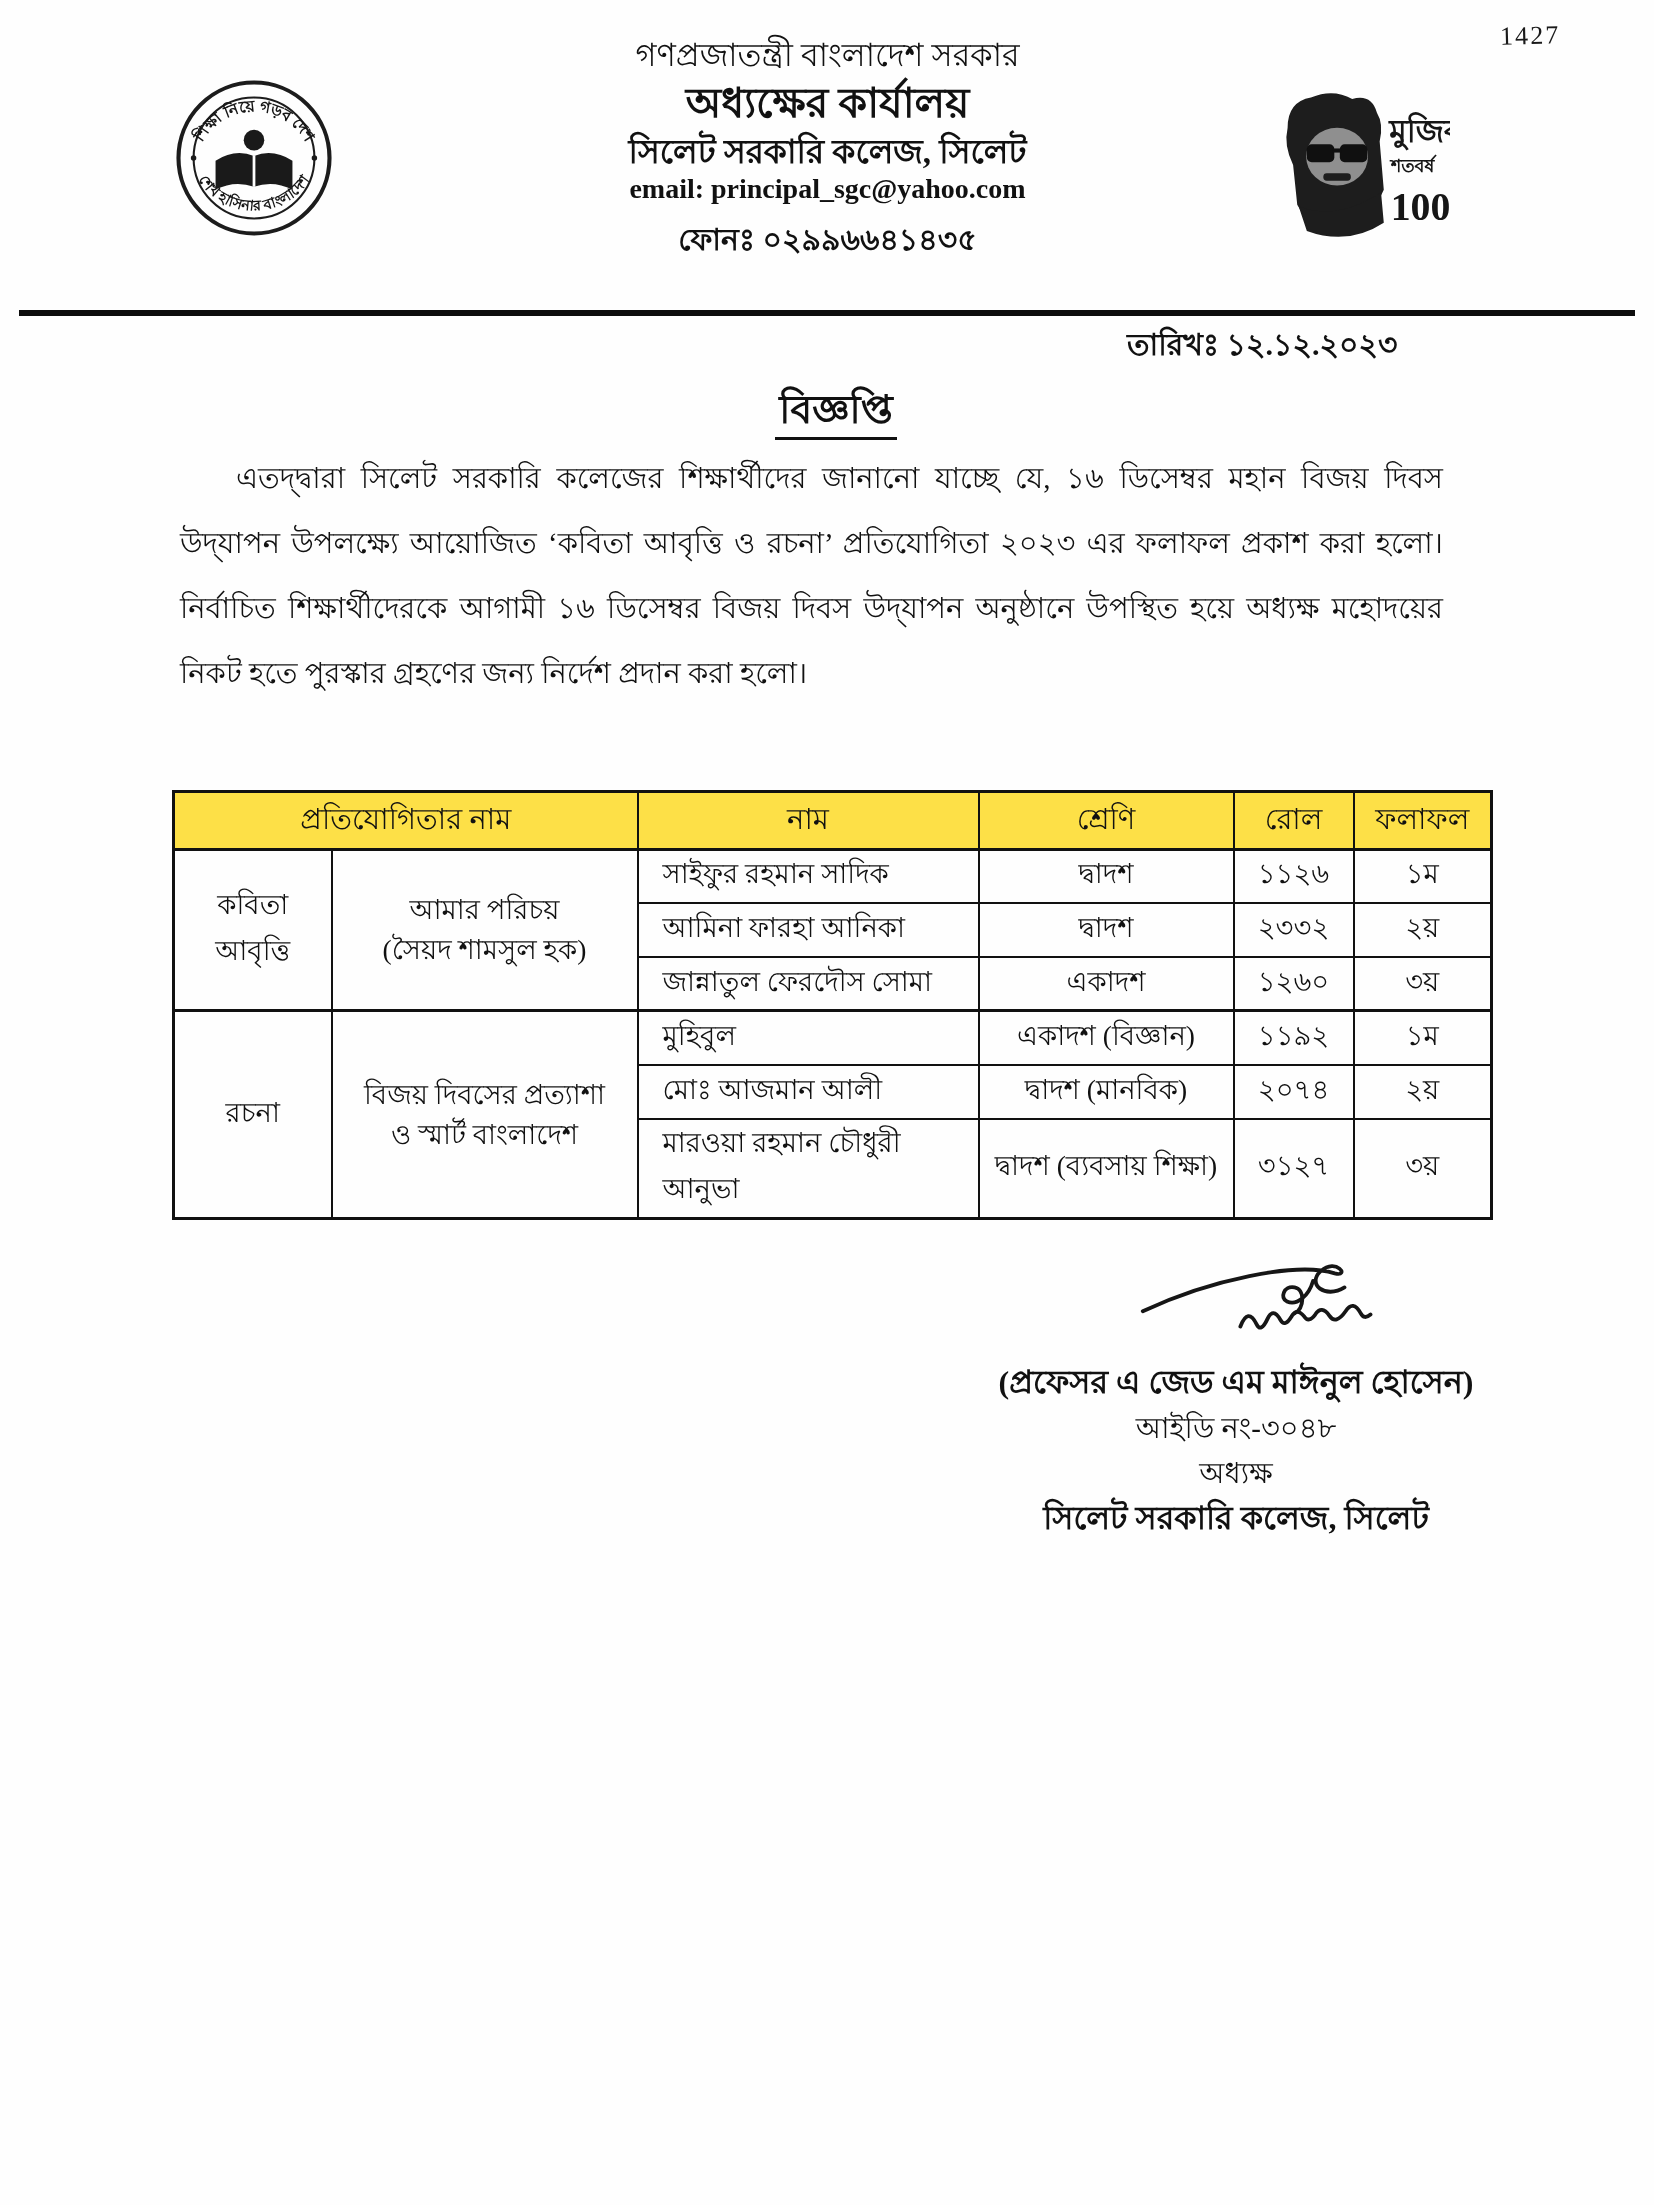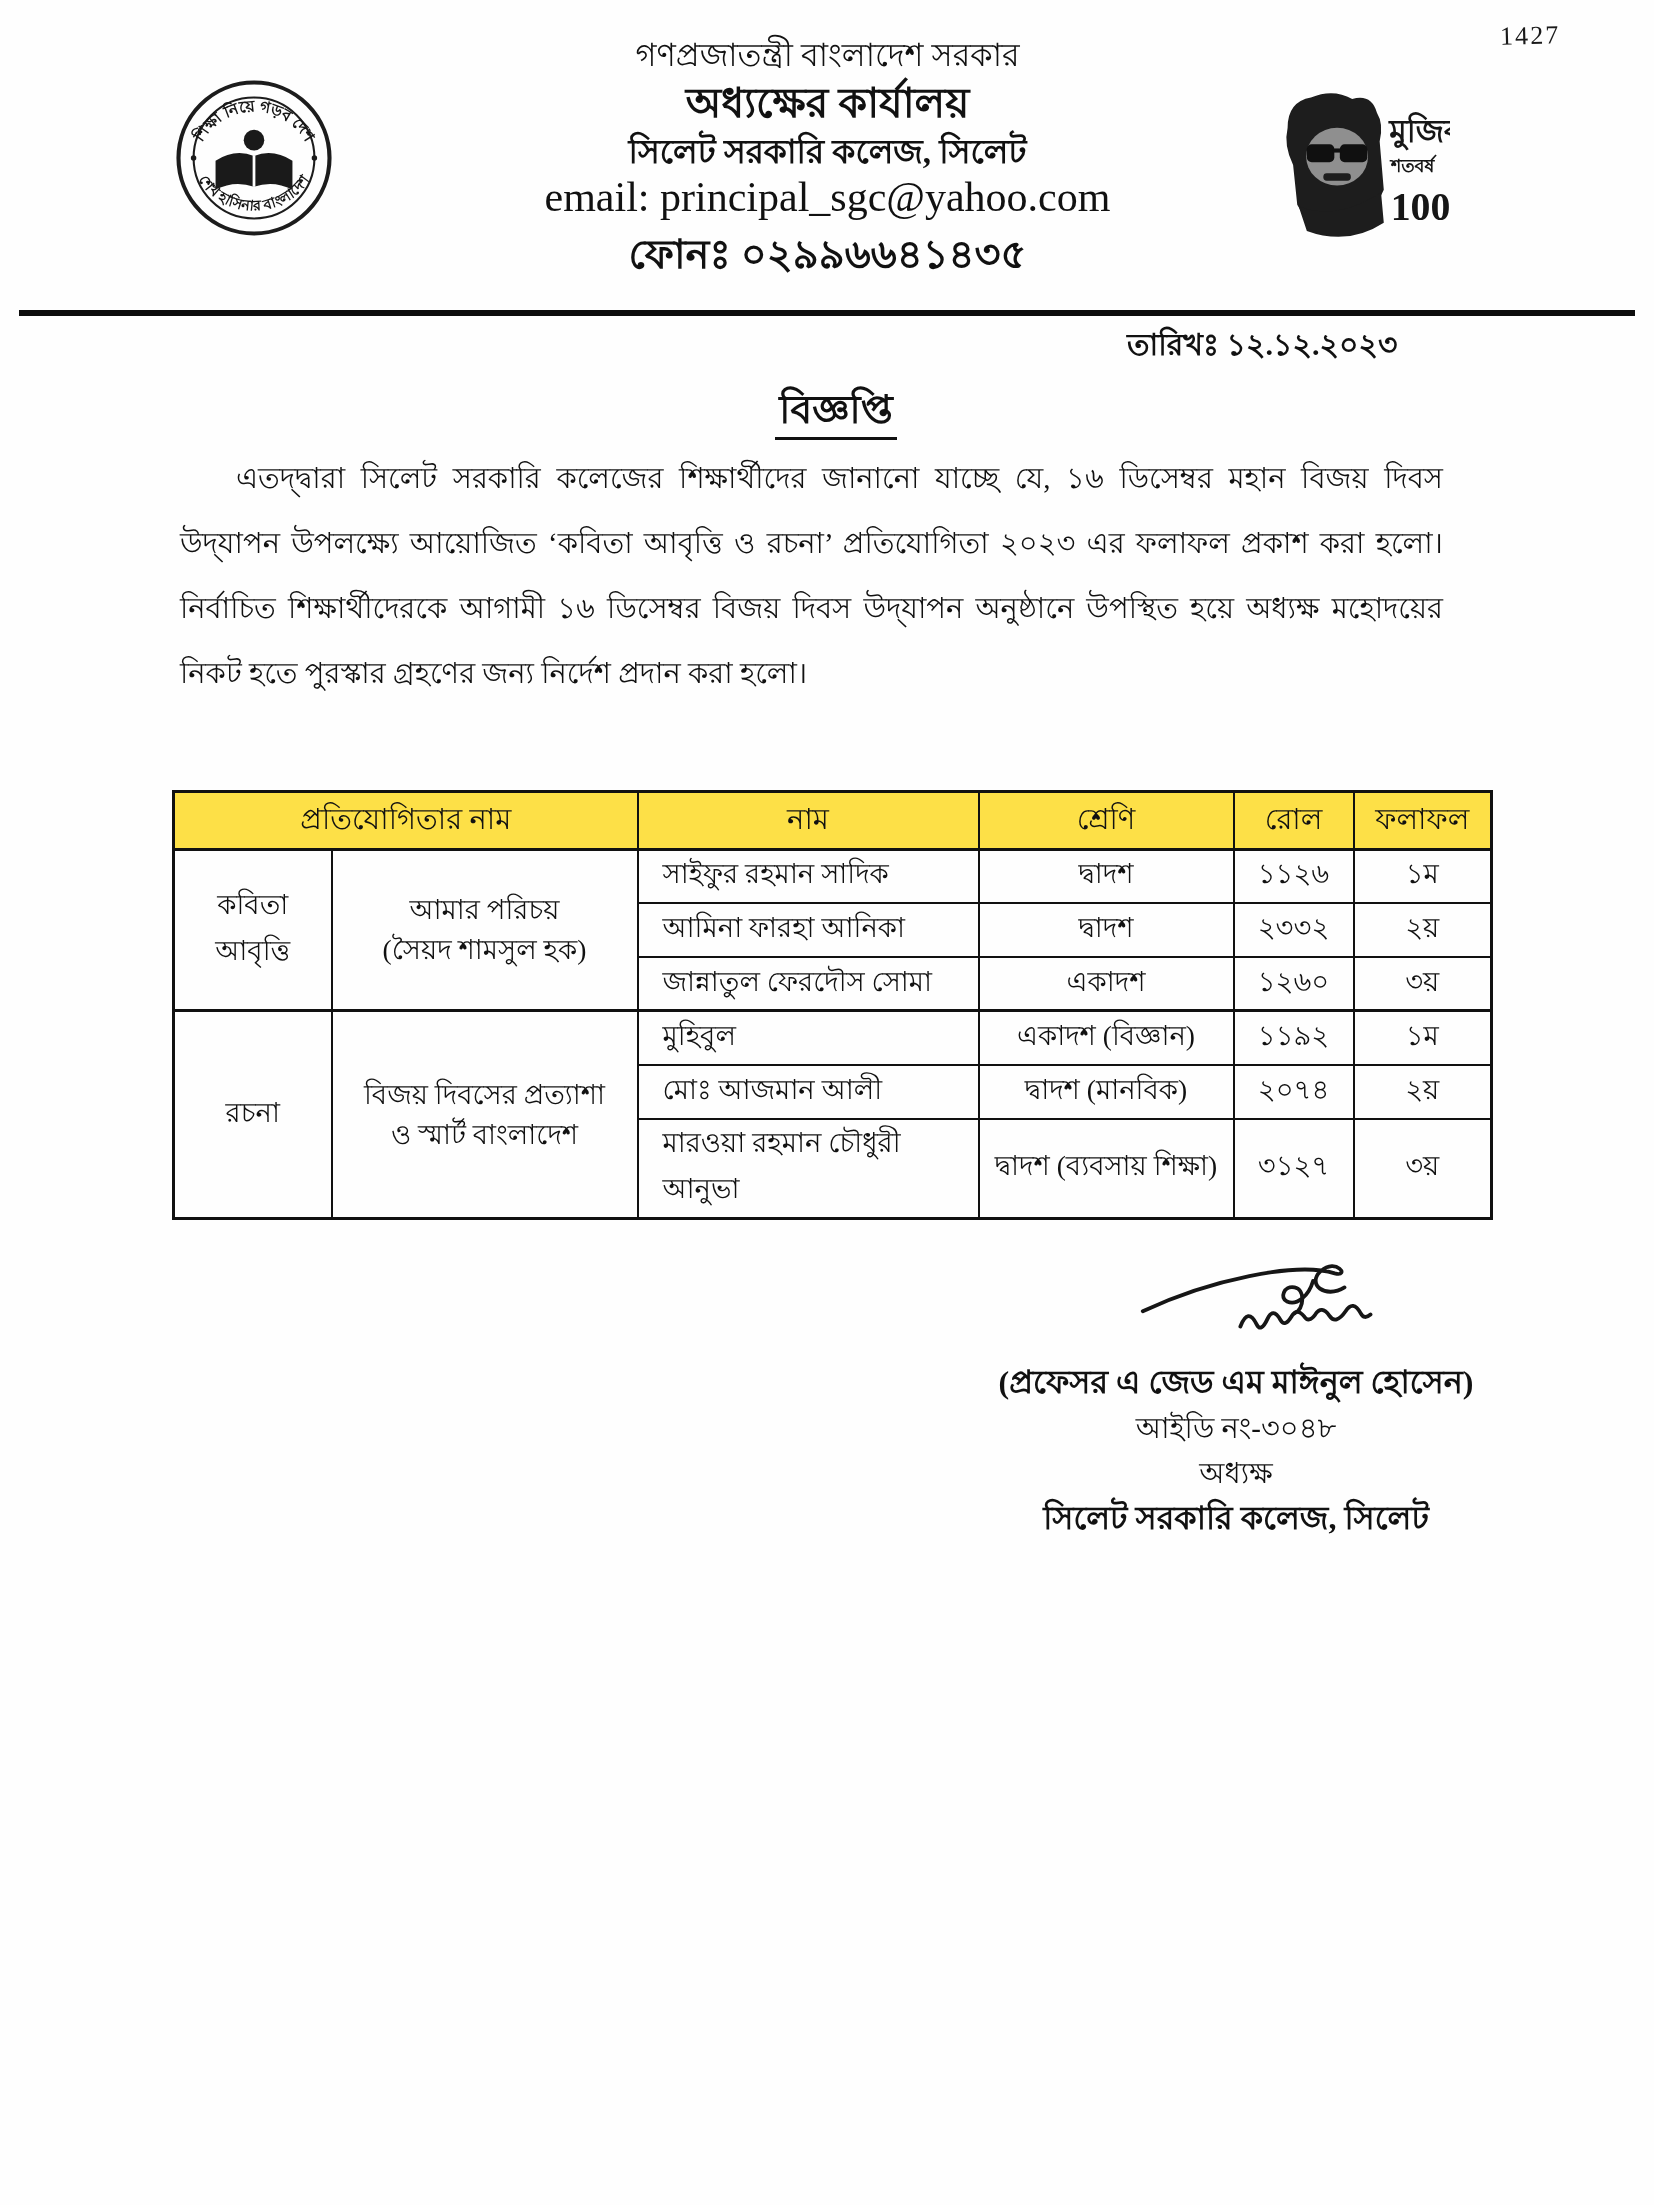--- a/index.html
+++ b/index.html
@@ -17,22 +17,22 @@
   }
   
   .letterhead {
     position:absolute; top:36px; left:0; width:100%;
     text-align:center; line-height:1.22;
   }
   .lh-govt    { font-size:32px; }
   .lh-office  { font-size:41px; font-weight:bold; margin-top:2.8px; }
   .lh-college { font-size:33px; font-weight:bold; margin-top:4.1px; }
   .lh-web     { font-size:36px; font-weight:bold; margin-top:2.8px; }
-  .lh-email   { font-size:42px; font-weight:normal; }
-  .lh-phone   { font-size:40px; font-weight:bold; margin-top:8px; }
+  .lh-email   { font-size:28px; font-weight:bold; }
+  .lh-phone   { font-size:30px; font-weight:bold; margin-top:16px; }
   .seal   { position:absolute; top:77px; left:173px;  width:162px; height:162px; }
   .emblem { position:absolute; top:88px; left:1264px; width:186px; height:158px; }
   .rule {
     position:absolute; top:310px; left:19px; width:1616px; height:6.2px;
     background:#0d0d0d;
   }
   .date-line {
     position:absolute; top:321px; left:1127px;
     font-size:30px; font-weight:bold;
   }

